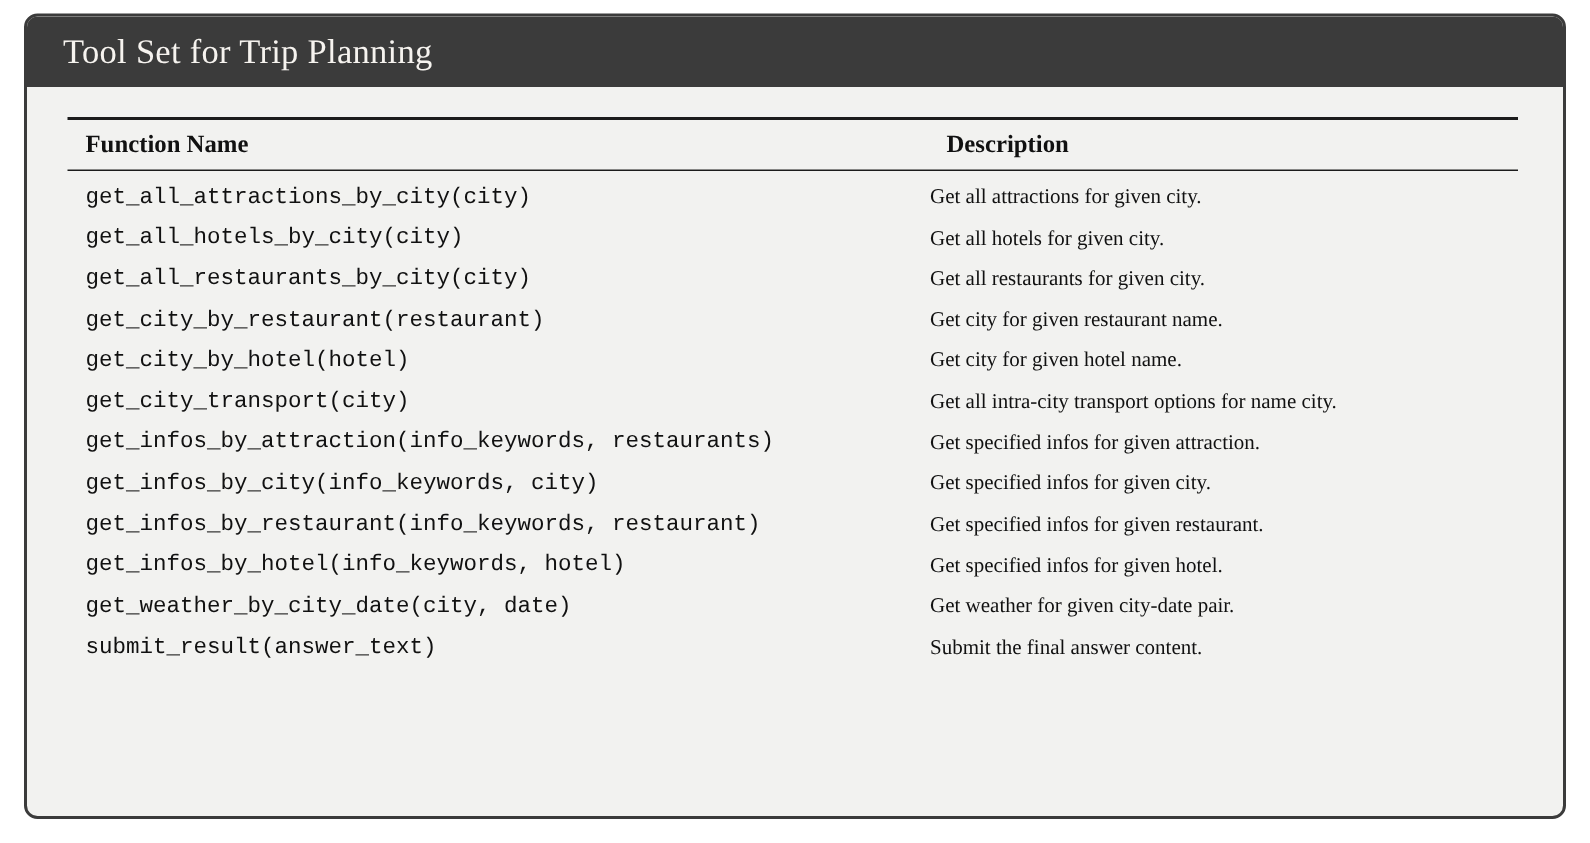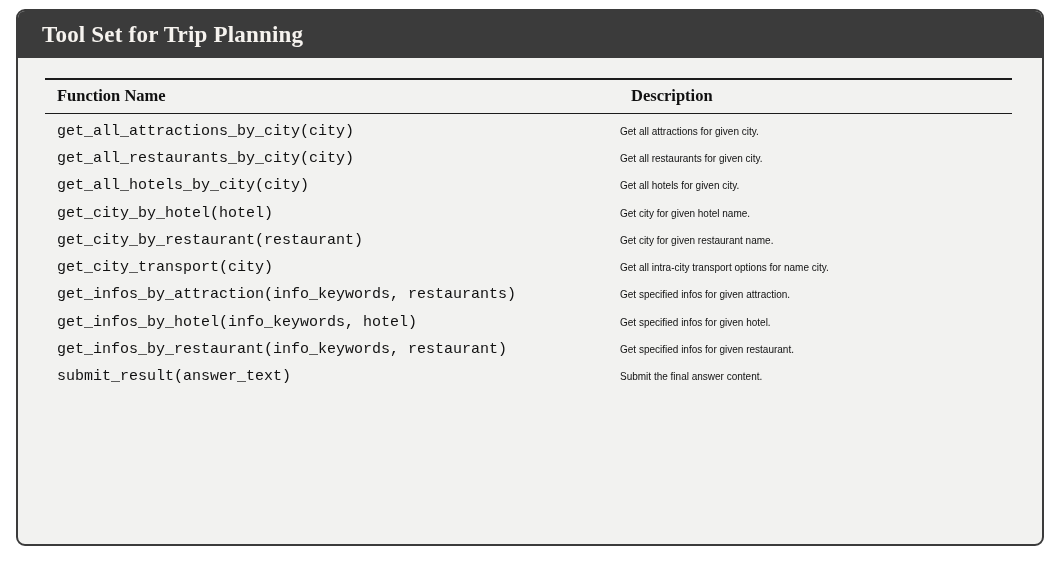--- a/index.html
+++ b/index.html
@@ -33,21 +33,21 @@
     display: flex;
     align-items: center;
     padding-left: 24px;
     box-sizing: border-box;
   }
 
   .card-title {
     color: #f6f3ef;
     font-family: "Liberation Serif", serif;
     font-size: 23px;
-    font-weight: 700;
+    font-weight: 400;
     letter-spacing: 0.2px;
     line-height: 1;
   }
 
   .card-body {
     position: relative;
     height: 354px;
     background: #f2f2f0;
     padding: 0;
   }
@@ -93,22 +93,22 @@
     font-family: "Liberation Mono", monospace;
     font-size: 15px;
     color: #111111;
     padding: 4.5px 0 4.5px 12px;
     white-space: nowrap;
     line-height: 1.22;
     margin-top: 31px;
   }
 
   td.desc {
-    font-family: Liberation Sans, sans-serif;
-    font-size: 10px;
+    font-family: Liberation Serif, serif;
+    font-size: 14px;
     color: #111111;
     padding: 4.5px 0 4.5px 1px;
     white-space: nowrap;
     line-height: 1.22;
   }
 
   .spacer-row td { padding: 0; height: 4px; }
 </style>
 </head>
 <body>
@@ -148,50 +148,58 @@
           <tr class="spacer-row">
             <td></td>
               <td></td>
           </tr>
 
           <tr>
             <td class="fn">get_all_attractions_by_city(city)</td>
             <td class="desc">Get all attractions for given city.</td>
           </tr>
           <tr>
+            <td class="fn">get_all_hotels_by_city(city)</td>
+            <td class="desc">Get all hotels for given city.</td>
+          </tr>
+          <tr>
             <td class="fn">get_all_restaurants_by_city(city)</td>
             <td class="desc">Get all restaurants for given city.</td>
           </tr>
           <tr>
-            <td class="fn">get_all_hotels_by_city(city)</td>
-            <td class="desc">Get all hotels for given city.</td>
+            <td class="fn">get_city_by_restaurant(restaurant)</td>
+            <td class="desc">Get city for given restaurant name.</td>
           </tr>
           <tr>
             <td class="fn">get_city_by_hotel(hotel)</td>
             <td class="desc">Get city for given hotel name.</td>
           </tr>
           <tr>
-            <td class="fn">get_city_by_restaurant(restaurant)</td>
-            <td class="desc">Get city for given restaurant name.</td>
-          </tr>
-          <tr>
             <td class="fn">get_city_transport(city)</td>
             <td class="desc">Get all intra-city transport options for name city.</td>
           </tr>
           <tr>
             <td class="fn">get_infos_by_attraction(info_keywords, restaurants)</td>
             <td class="desc">Get specified infos for given attraction.</td>
           </tr>
           <tr>
+            <td class="fn">get_infos_by_city(info_keywords, city)</td>
+            <td class="desc">Get specified infos for given city.</td>
+          </tr>
+          <tr>
+            <td class="fn">get_infos_by_restaurant(info_keywords, restaurant)</td>
+            <td class="desc">Get specified infos for given restaurant.</td>
+          </tr>
+          <tr>
             <td class="fn">get_infos_by_hotel(info_keywords, hotel)</td>
             <td class="desc">Get specified infos for given hotel.</td>
           </tr>
           <tr>
-            <td class="fn">get_infos_by_restaurant(info_keywords, restaurant)</td>
-            <td class="desc">Get specified infos for given restaurant.</td>
+            <td class="fn">get_weather_by_city_date(city, date)</td>
+            <td class="desc">Get weather for given city-date pair.</td>
           </tr>
           <tr>
             <td class="fn">submit_result(answer_text)</td>
             <td class="desc">Submit the final answer content.</td>
           </tr>
 
         </tbody>
       </table>
 
     </div>

